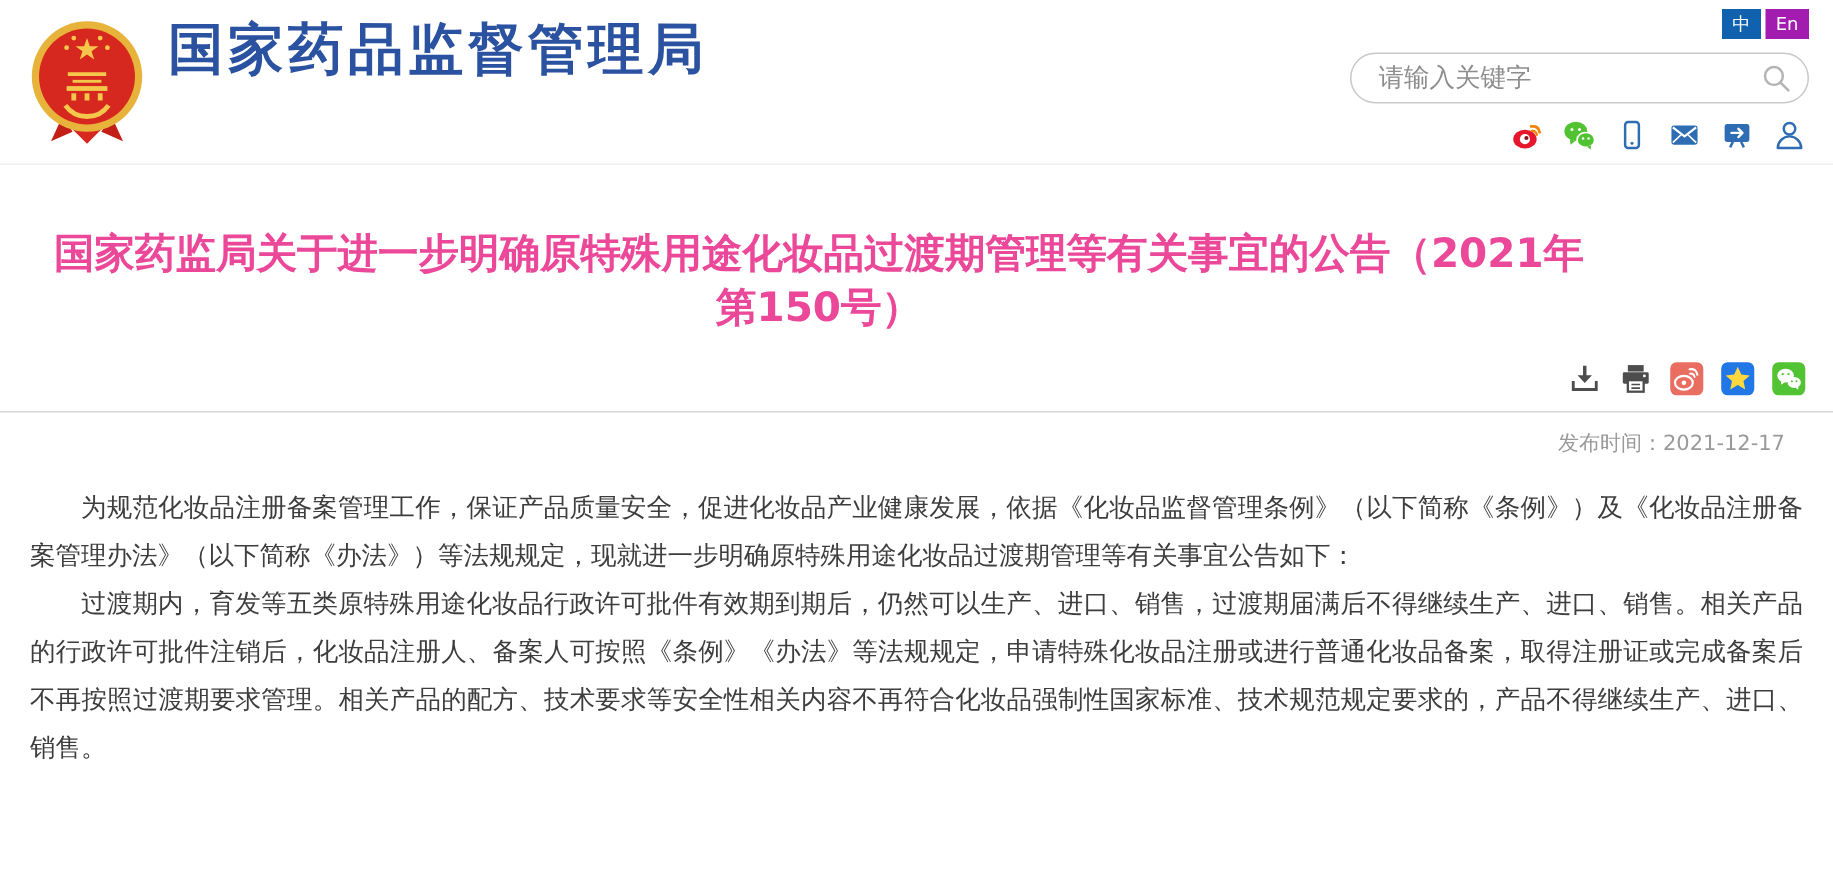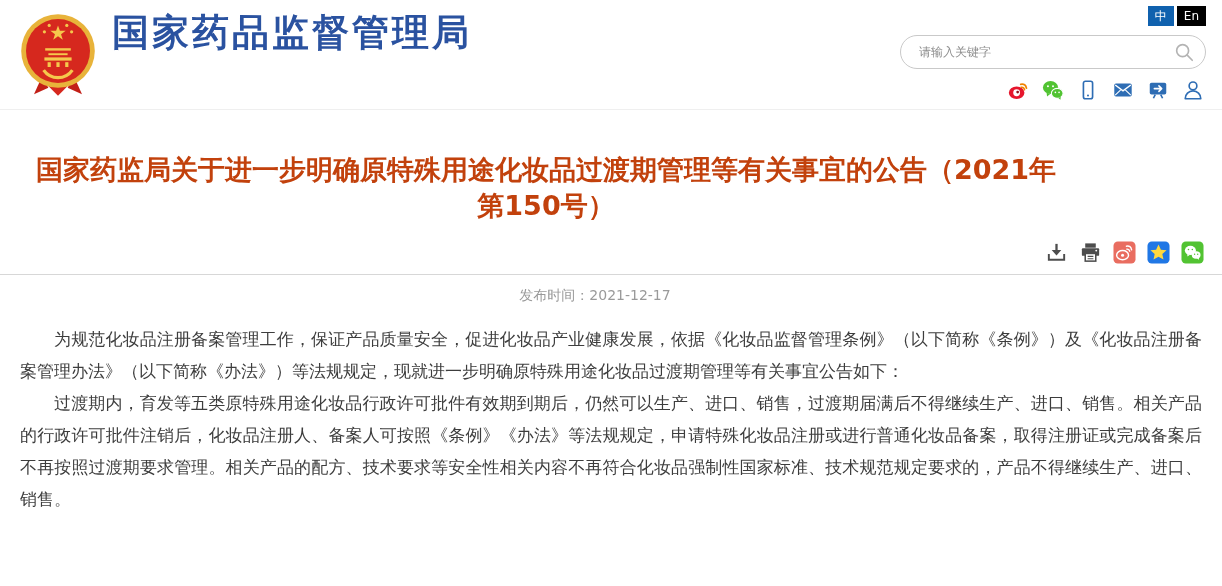--- a/index.html
+++ b/index.html
@@ -16,51 +16,51 @@
   }
   .logo{ display:flex; align-items:flex-start; gap:14px; margin-top:6px; cursor:pointer; }
   .emblem svg{ width:80px; height:86px; display:block; }
   .logo-zh{ font-size:37px; font-weight:bold; color:#2a52a0; letter-spacing:3px; line-height:1.15; }
   .logo-en{ font-size:16px; color:#2a52a0; margin-top:3px; }
 
   .header-right{ display:flex; flex-direction:column; align-items:flex-end; }
   .lang-switch{ display:flex; gap:3px; margin-bottom:9px; }
   .lang{ font-size:12px; color:#fff; padding:2px 7px; cursor:pointer; line-height:16px; }
   .lang-zh{ background:#1061ae; }
-  .lang-en{ background:#000000; }
+  .lang-en{ background:#a21caf; }
 
   .search-box{
     width:306px; height:34px; border:1px solid #c9c9c9; border-radius:18px;
     display:flex; align-items:center; padding:0 10px 0 16px; background:#fff;
   }
   .search-box input{
-    border:none; outline:none; flex:1; font-size:12px; color:#0c4a6e; background:transparent;
+    border:none; outline:none; flex:1; font-size:17px; color:#0c4a6e; background:transparent;
     font-family:inherit;
   }
   .search-box input::placeholder{ color:#8d8d8d; }
   .search-btn{ border:none; background:none; padding:0; cursor:pointer; display:flex; }
   .search-btn svg{ width:22px; height:22px; }
 
   .social-row{ display:flex; gap:13px; align-items:center; margin-top:10px; padding-right:2px; }
   .social-row .sico{ display:flex; cursor:pointer; }
   .social-row svg{ width:22px; height:22px; }
 
   
   .title-row{ text-align:center; padding:42px 150px 0 20px; }
   .article-title{
-    margin:0; font-size:27px; font-weight:600; color:#c2410c; line-height:1.35;
+    margin:0; font-size:27px; font-weight:600; color:#ec4899; line-height:1.35;
   }
   .toolbar{
     display:flex; justify-content:flex-end; align-items:center; gap:11px;
     padding:16px 18px 10px 0;
   }
   .tool{ display:flex; cursor:pointer; }
   .tool svg{ width:23px; height:23px; }
   .rule{ border:none; border-top:1px solid #d7d7d7; margin:0; }
-  .pubdate{ text-align:center; padding:12px 32px 0 0; color:#9a9a9a; font-size:14px; }
+  .pubdate{ text-align:right; padding:12px 32px 0 0; color:#9a9a9a; font-size:14px; }
 
   .article-body{
     padding:20px 20px 10px 20px; font-size:17px; line-height:32px; color:#3d3d3d;
     text-align:justify;
   }
   .article-body p{ margin:0; text-indent:2em;font-family:Liberation Mono, monospace; }
   .article-body p.section-heading{ font-weight:bold; }
 </style>
 </head>
 <body>

